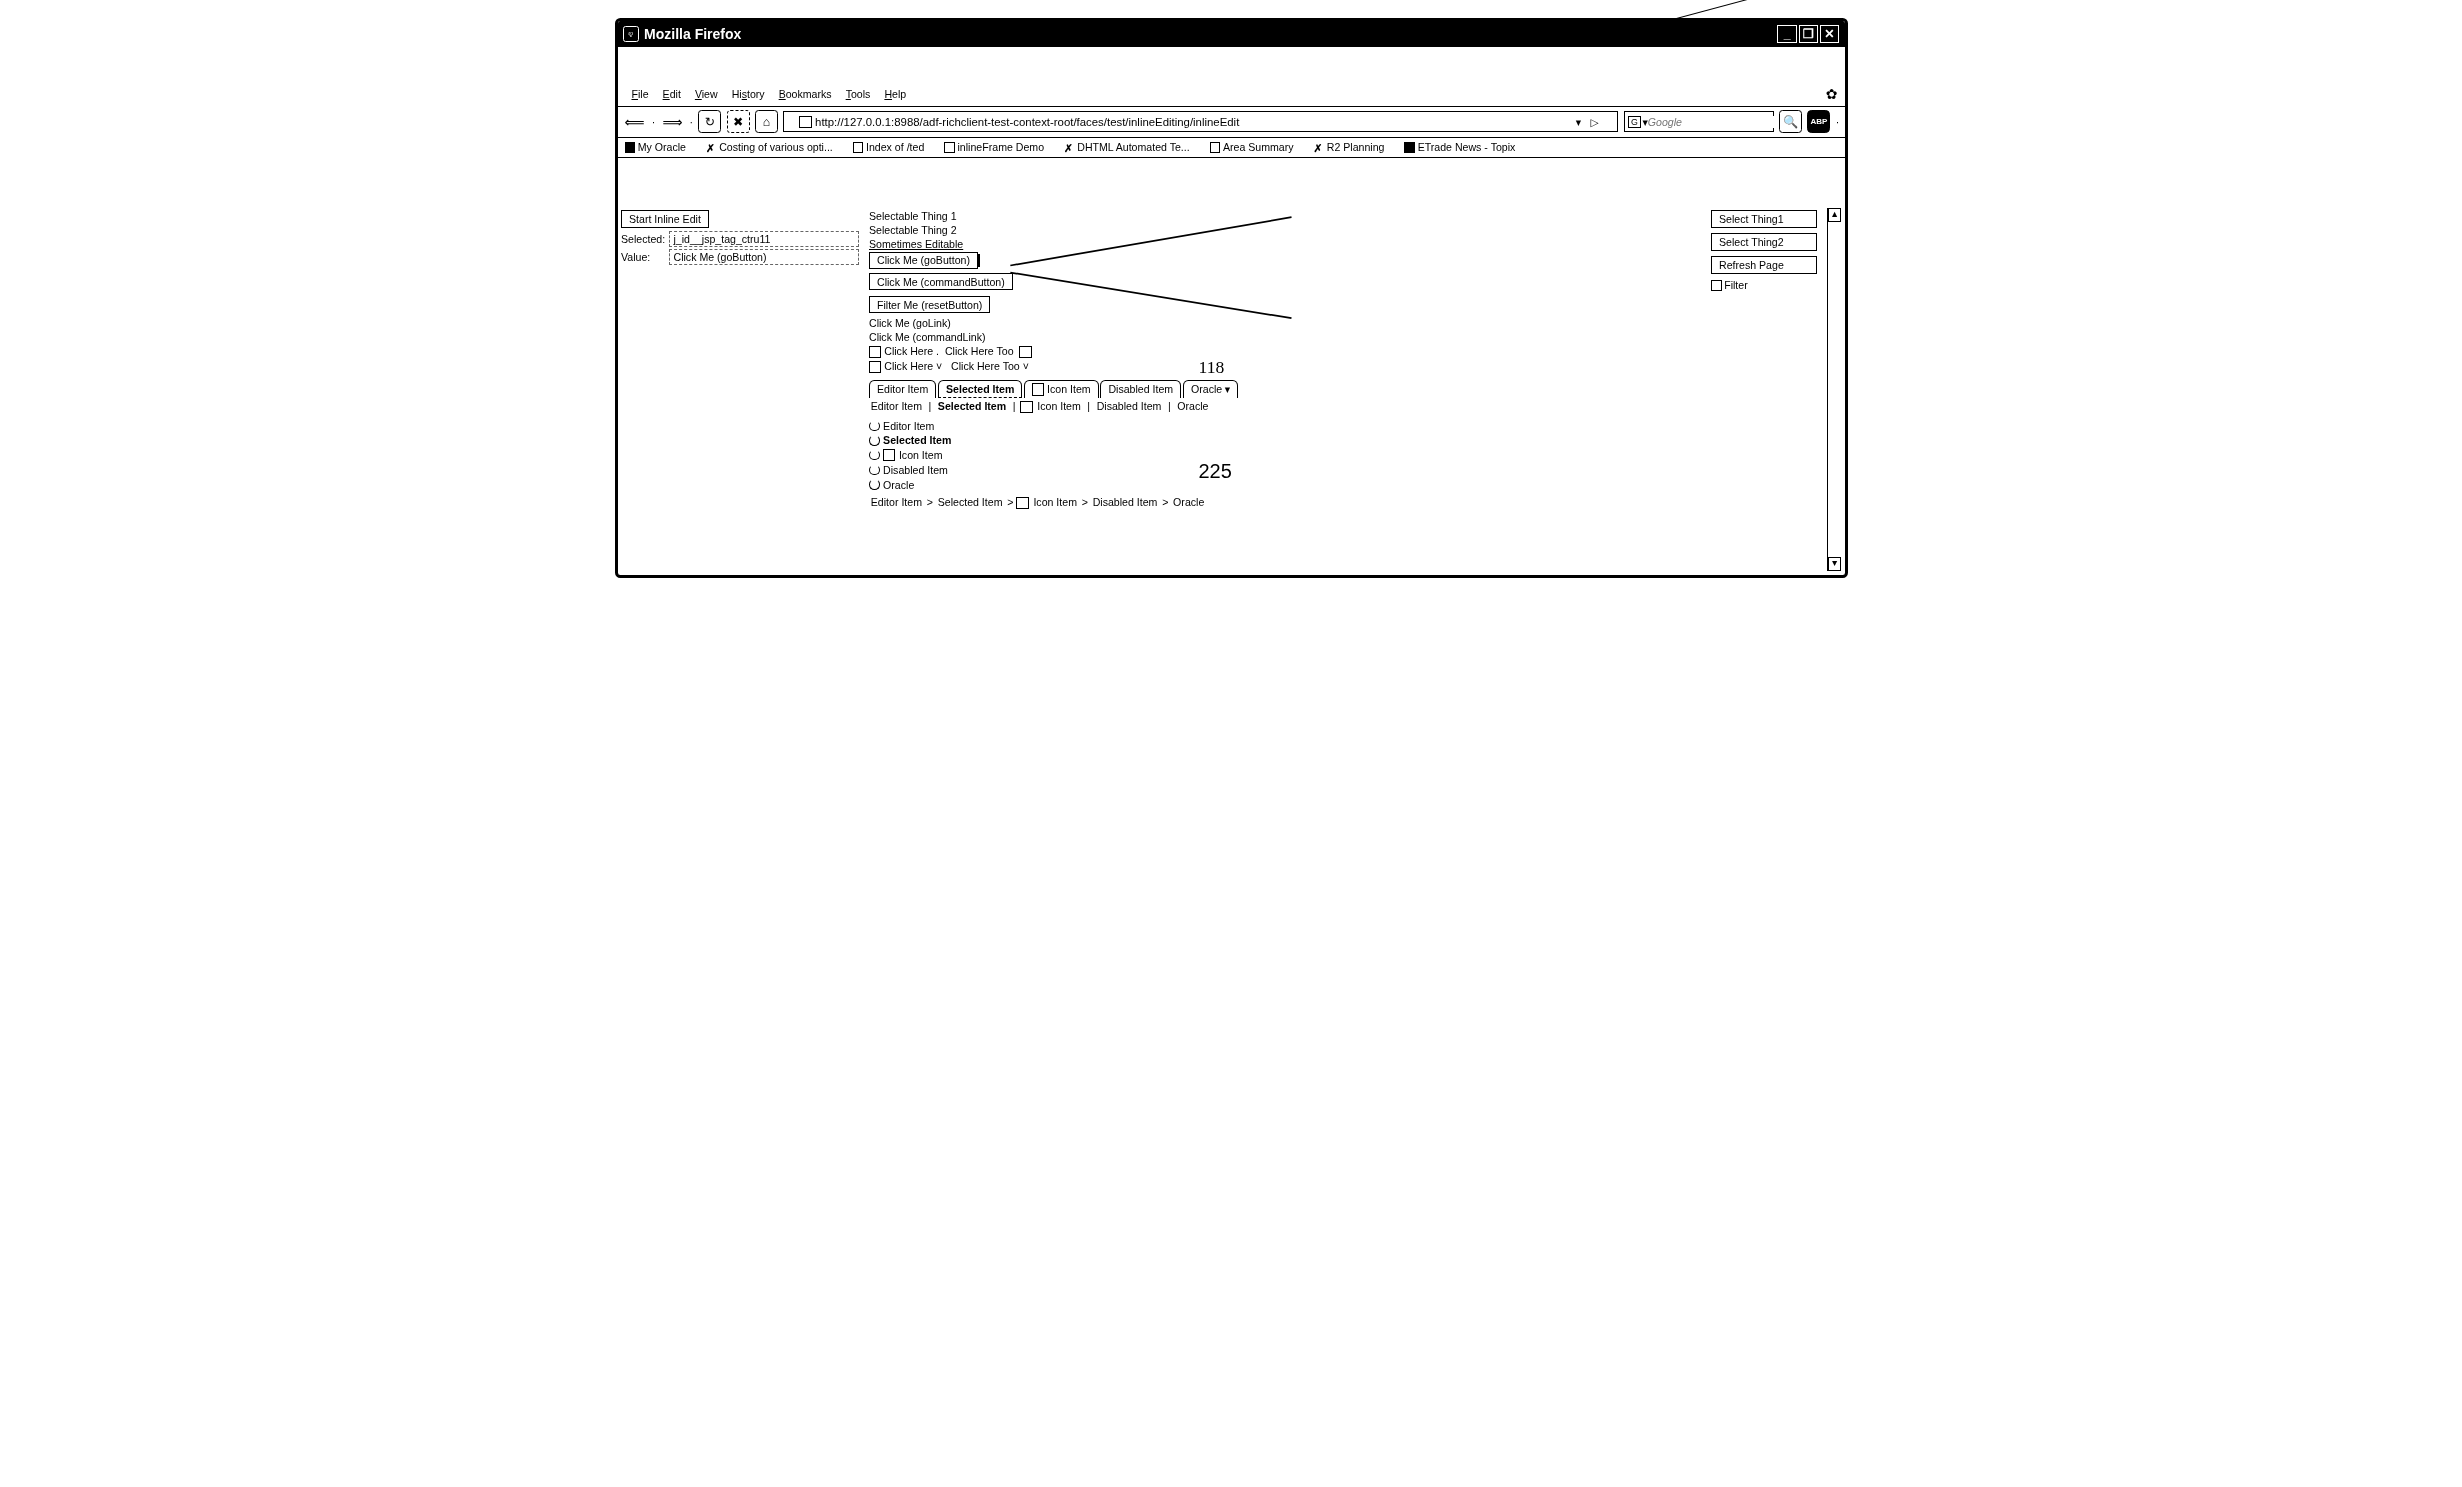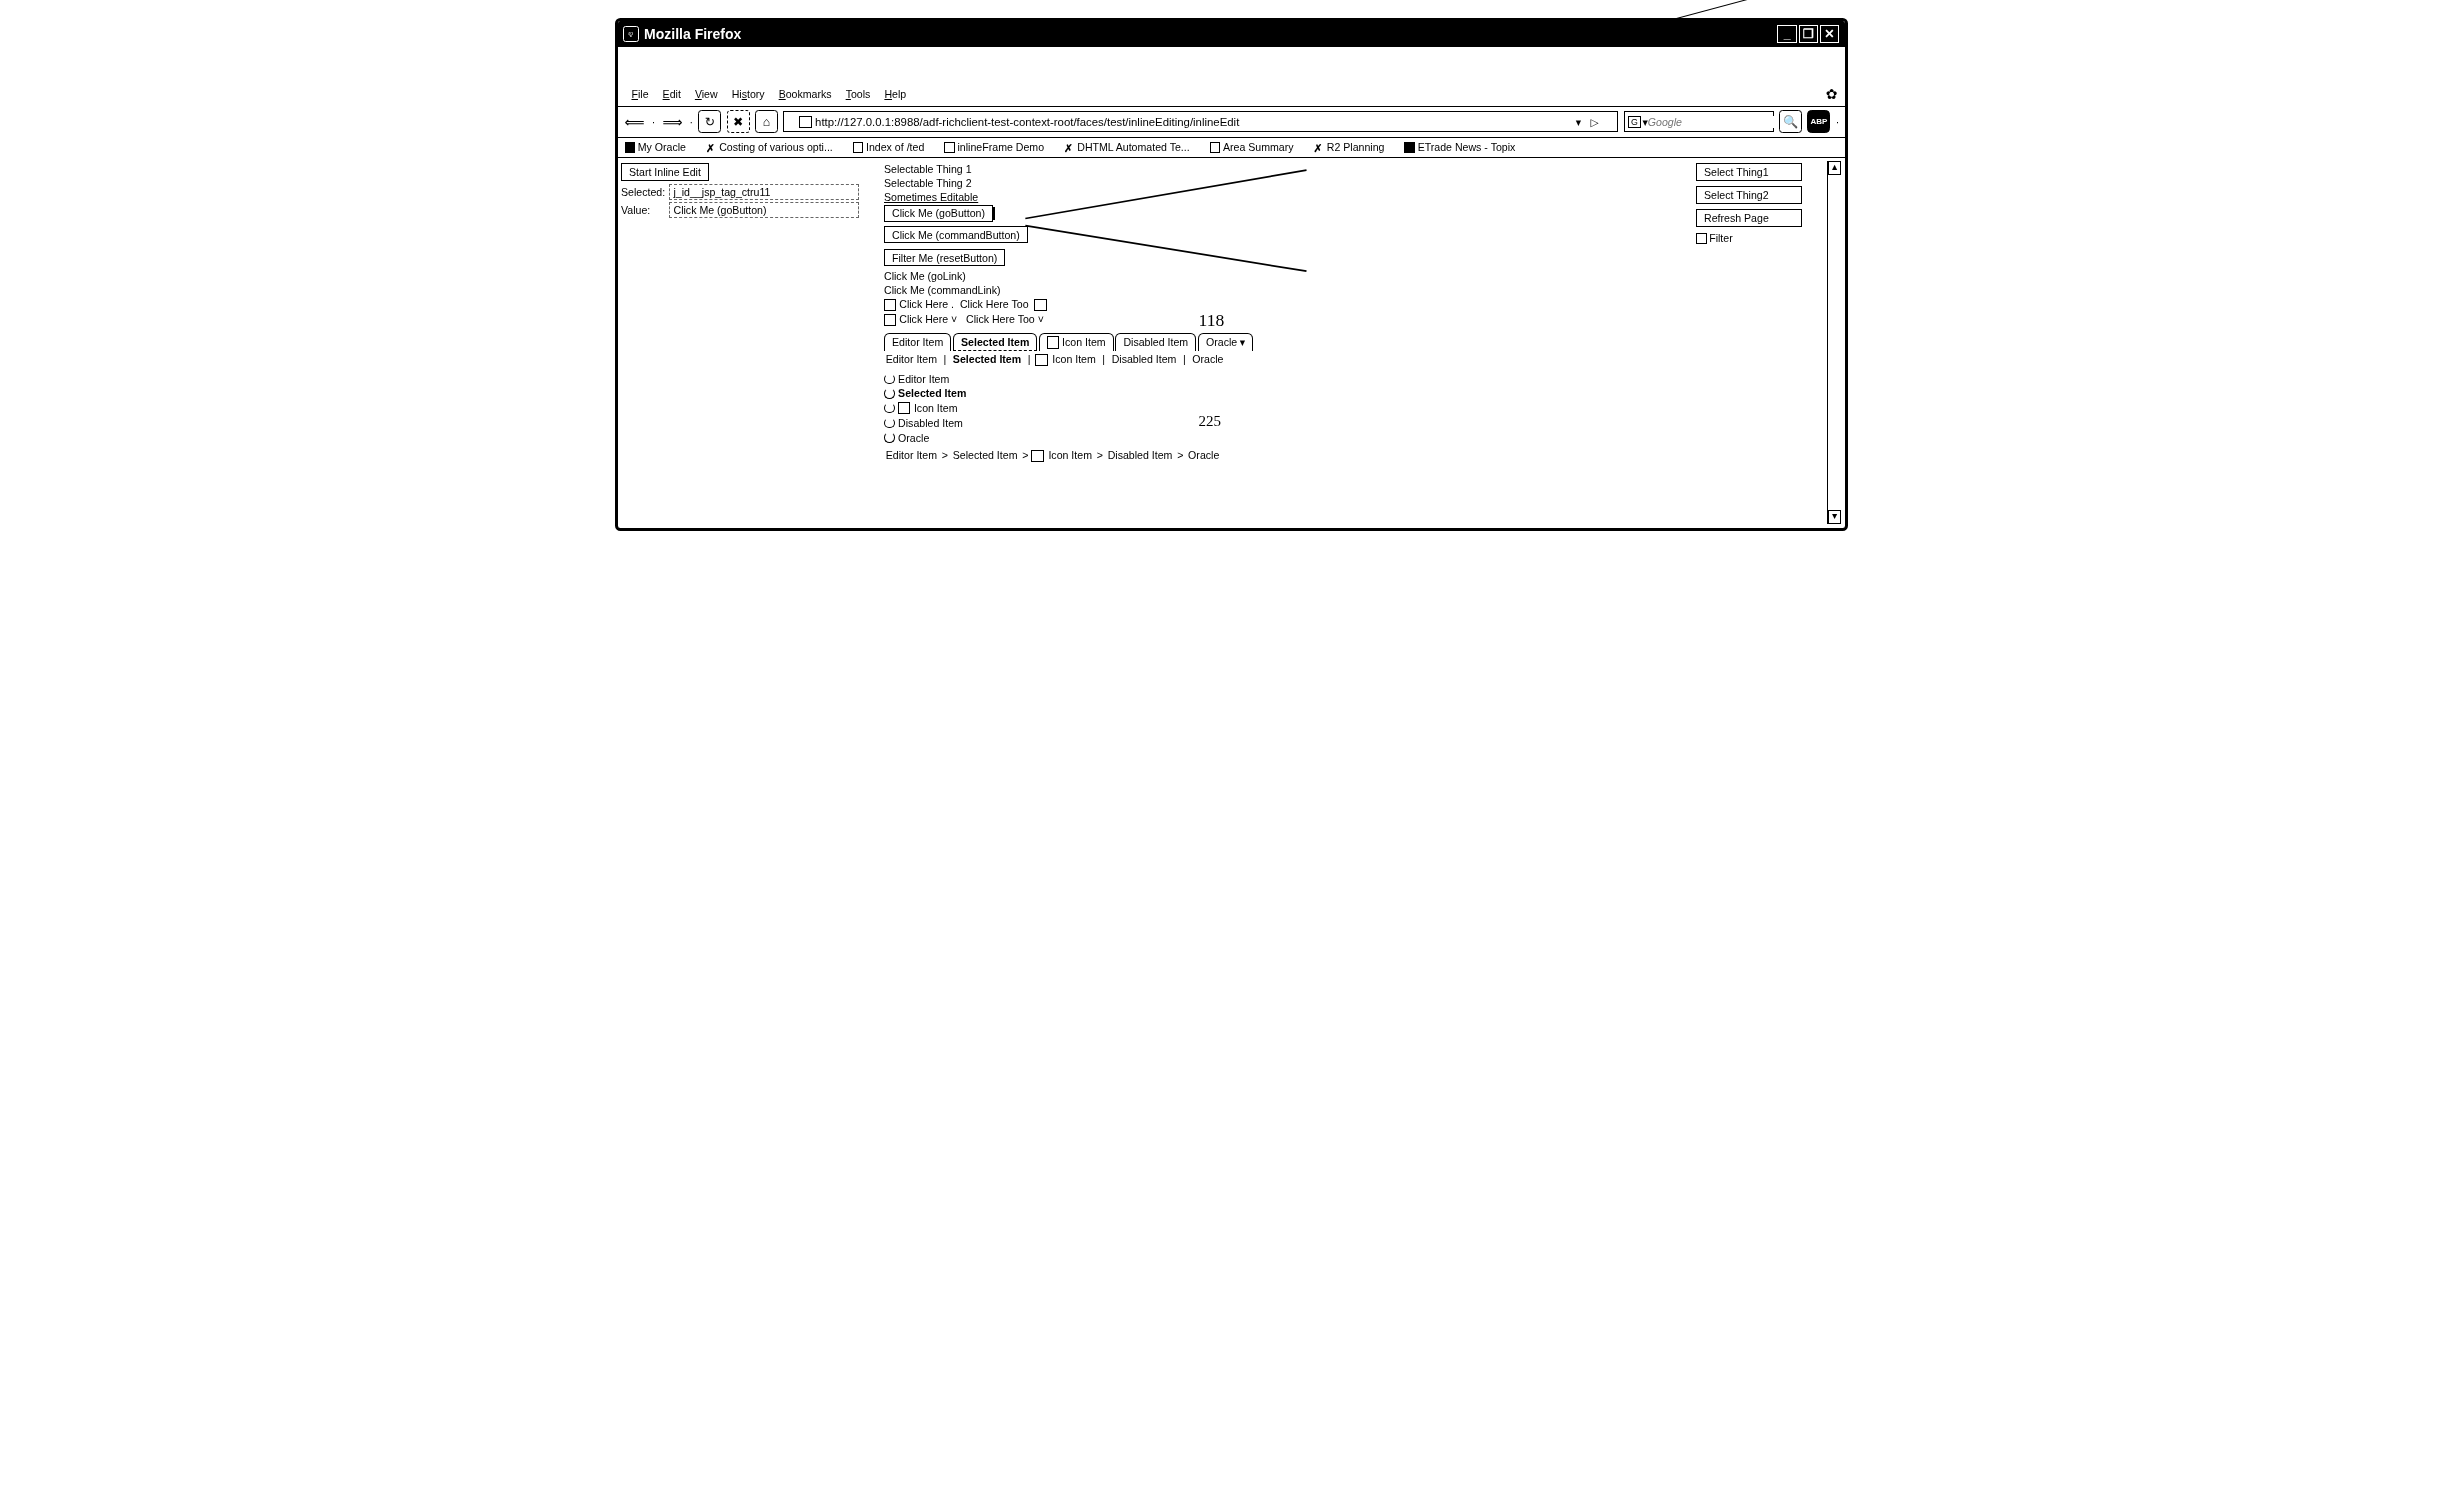--- a/index.html
+++ b/index.html
@@ -1,20 +1,20 @@
 <!DOCTYPE html>
 <html style="font-size:14px"><head>
 <meta charset="utf-8">
 <style>
 * { box-sizing: border-box; margin: 0; padding: 0; }
 body { font-family: Arial, sans-serif; font-size: 10.6px; background: #fff; }
 .figure-wrapper { position: relative; width: 1233px; margin: 17.6px auto; }
 .annotation-line-200 { position: absolute; right: 60px; top: -29px; width: 176px; height: 53px; border-top: 1.8px solid #000; transform: rotate(-15deg); transform-origin: right; }
 .annotation-221 { position: absolute; left: 581px; top: 152px; font-size: 17.6px; font-family: serif; }
-.annotation-225 { position: absolute; left: 581px; top: 255px; font-size: 15px; font-family: Liberation Serif, serif; }
+.annotation-225 { position: absolute; left: 581px; top: 255px; font-size: 20px; font-family: Liberation Sans, sans-serif; }
 .window { border: 3.5px solid #000; border-radius: 5.3px; background: #fff; overflow: hidden; }
 .titlebar { background: #000; color: #fff; display: flex; align-items: center; padding: 3.5px 5.3px; height: 26.4px; }
 .titlebar .ff-icon { width: 16px; height: 16px; border: 0.9px solid #fff; border-radius: 2.6px; display: flex; align-items: center; justify-content: center; margin-right: 5.3px; font-size: 9.7px; }
 .titlebar .title { font-weight: bold; font-size: 14px; flex: 1; }
 .titlebar .win-controls { display: flex; gap: 1.8px; }
 .titlebar .win-controls .ctl { width: 19.4px; height: 17.6px; border: 1.8px solid #fff; display: flex; align-items: center; justify-content: center; font-weight: bold; color: #fff; font-size: 12.3px; }
 .menubar { display: flex; padding: 3.5px 7px; border-bottom: 1.8px solid #000; align-items: center; margin-top: 36px; }
 .menubar .menu-item { padding: 1.8px 7px; cursor: pointer; }
 .menubar .menu-item u { text-decoration: underline; }
 .menubar-right { margin-left: auto; font-size: 14px; }
@@ -27,21 +27,21 @@
 .addr-drop, .addr-go { width: 16px; text-align: center; cursor: pointer; }
 .search-box { width: 150px; border: 1.8px solid #000; height: 21px; display: flex; align-items: center; padding: 0 3.5px; }
 .search-box .g-icon { border: 0.9px solid #000; padding: 0 1.8px; font-size: 8.8px; margin-right: 1.8px; }
 .search-box input { flex: 1; border: none; font-style: italic; color: #666; outline: none; font-size: 10.6px; }
 .abp-icon { width: 23px; height: 23px; border: 1.8px solid #000; border-radius: 4.4px; background: #000; color: #fff; display: flex; align-items: center; justify-content: center; font-size: 8px; font-weight: bold; }
 .bookmarks-bar { display: flex; padding: 3.5px 7px; gap: 20px; border-bottom: 1.8px solid #000; align-items: center; }
 .bm-item { display: flex; align-items: center; gap: 2.6px; cursor: pointer; white-space: nowrap; }
 .bm-icon { width: 10.6px; height: 10.6px; border: 0.9px solid #000; display: inline-block; }
 .bm-icon.filled { background: #000; }
 .bm-icon.x { font-size: 10.6px; font-weight: bold; border: none; }
-.content { display: flex; padding: 3.5px; gap: 25px; min-height: 370px; position: relative; }
+.content { display: flex; padding: 3.5px; gap: 10px; min-height: 370px; position: relative; margin-top: 47px; }
 .left-panel { width: 238px; }
 .btn { border: 0.9px solid #000; padding: 1.8px 7px; background: #fff; cursor: pointer; display: inline-block; margin: 1.8px 0; }
 .kv-row { display: flex; margin-top: 1.8px; font-size: 10.6px; align-items: center; }
 .kv-row .k { width: 48px; }
 .kv-row .v { border: 0.9px dashed #666; padding: 0.9px 3.5px; flex: 1; }
 .center-panel { flex: 1; position: relative; }
 .text-link { color: #000; cursor: pointer; }
 .btn-edit { border: 1.8px solid #000; padding: 1.8px 7px; display: inline-block; position: relative; }
 .btn-edit::after { content: ""; position: absolute; right: -2.6px; top: 1.8px; width: 1.8px; height: 12.3px; background: #000; }
 .row-sp { margin: 1.8px 0; }

